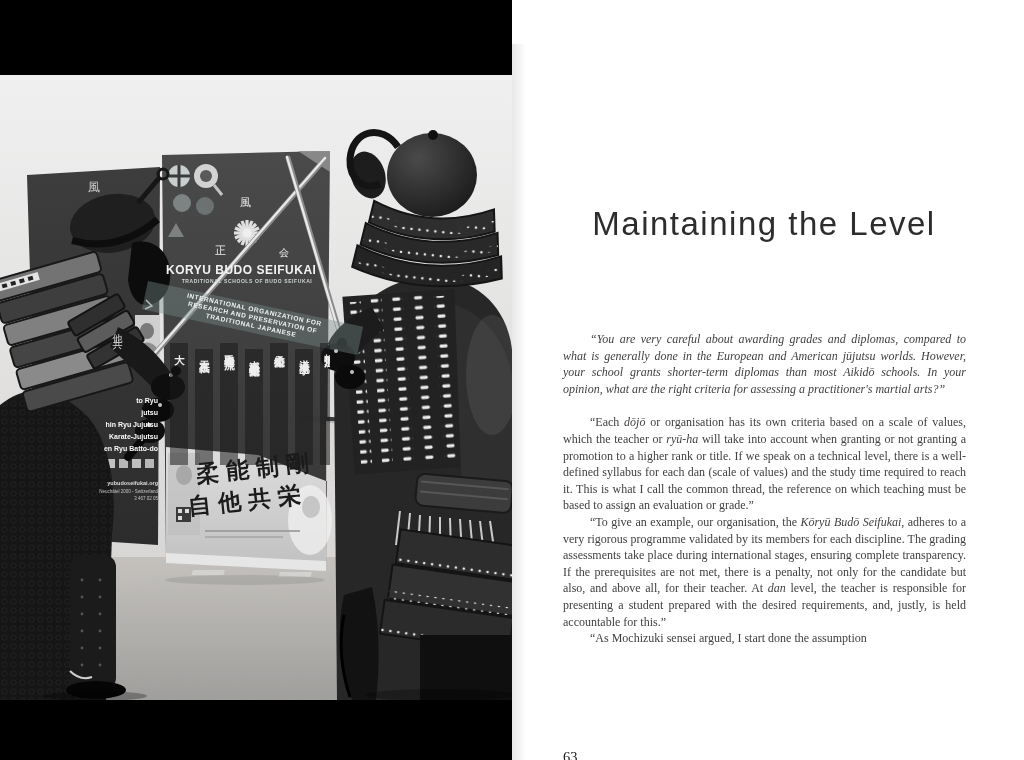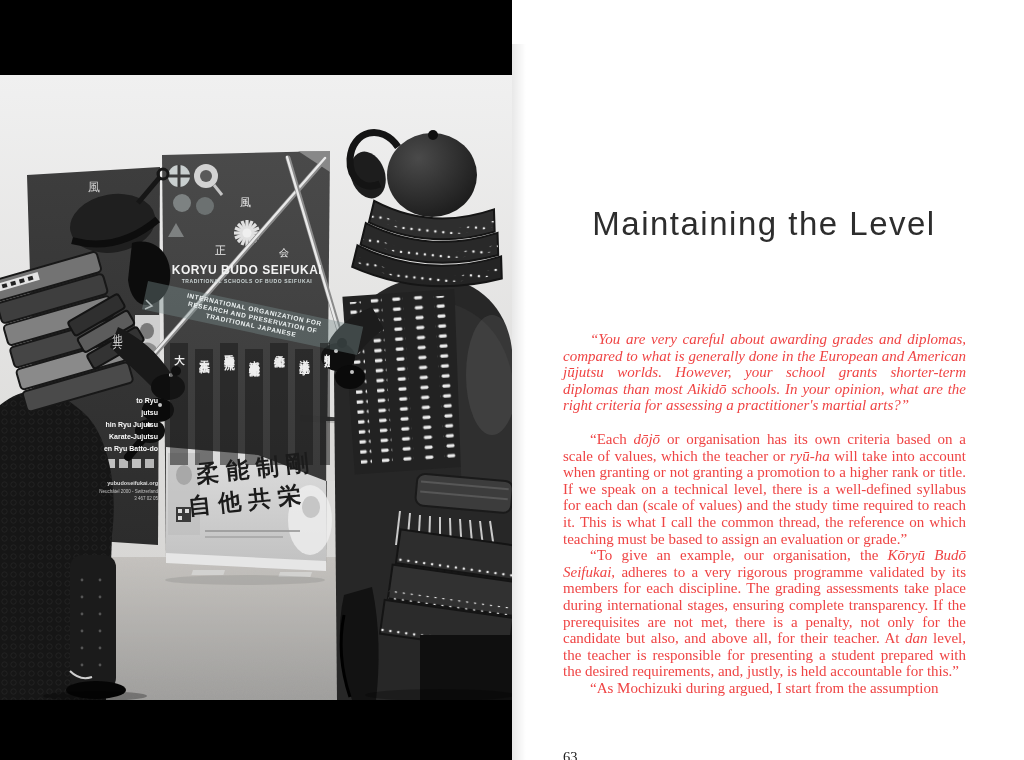--- a/index.html
+++ b/index.html
@@ -3,21 +3,21 @@
 <meta charset="utf-8">
 <style>
   html,body{margin:0;padding:0;background:#777;}
   .spread{position:relative;width:1024px;height:760px;overflow:hidden;background:#fff;
           font-family:"Liberation Serif",serif;}
   
   .page-left{position:absolute;left:0;top:0;width:512px;height:760px;background:#000;}
   .photo{position:absolute;left:0;top:75px;width:512px;height:625px;overflow:hidden;background:#e9e9e9;}
   .photo svg{position:absolute;left:0;top:0;}
   .ov{position:absolute;color:#fff;white-space:nowrap;}
-  .banner-title{left:166px;top:188px;width:162px;text-align:center;font-family:"Liberation Sans",sans-serif;
+  .banner-title{left:166px;top:188px;width:162px;text-align:left;font-family:"Liberation Sans",sans-serif;
                 font-weight:bold;font-size:12px;letter-spacing:.5px;color:#f2f2f2;}
   .banner-subtitle{left:166px;top:203px;width:162px;text-align:center;font-family:"Liberation Sans",sans-serif;
                 font-weight:bold;font-size:5px;letter-spacing:.6px;color:#cdd6d6;}
   .diag{left:148px;top:206px;width:220px;transform:rotate(12deg);transform-origin:0 0;
         text-align:center;font-family:"Liberation Sans",sans-serif;font-weight:bold;
         color:#eef3f3;background:rgba(120,140,140,.40);padding:2px 0 3px;}
   .diag div{font-size:6.5px;letter-spacing:.6px;line-height:8px;}
   .kanji{font-family:"Liberation Serif",serif;color:#ececec;}
   .k-kaze-left{left:88px;top:104px;font-size:12px;opacity:.85;}
   .k-kaze{left:240px;top:120px;font-size:11px;}
@@ -38,22 +38,22 @@
   .webinfo{left:56px;top:404px;width:102px;text-align:right;font-family:"Liberation Sans",sans-serif;color:#ddd;}
   .webinfo .w1{font-size:5.5px;font-weight:bold;line-height:9px;}
   .webinfo .w2,.webinfo .w3{font-size:4.5px;line-height:7px;color:#c4c4c4;}
   
   .page-right{position:absolute;left:512px;top:0;width:512px;height:760px;background:#ffffff;margin-top:44px;}
   .page-right::before{content:"";position:absolute;left:0;top:0;bottom:0;width:14px;
           background:linear-gradient(to right,rgba(0,0,0,.09),rgba(0,0,0,0));}
   .chapter-title{position:absolute;left:40px;top:139px;width:424px;text-align:center;
           font-family:"Liberation Sans",sans-serif;font-weight:400;font-size:33px;
           letter-spacing:1.5px;color:#2d2d2d;}
-  .body-text{position:absolute;left:51px;top:287px;width:403px;color:#ef4444;
-          font-size:15px;line-height:16.6px;text-align:justify;}
+  .body-text{position:absolute;left:51px;top:287px;width:403px;color:#404040;
+          font-size:12px;line-height:16.6px;text-align:justify;}
   .body-text p{margin:0;text-indent:27px;}
   .body-text p.quote{font-style:italic;margin-bottom:17px;}
   .page-number{position:absolute;left:51px;top:705px;width:403px;text-align:left;
           font-size:14.5px;color:#222;}
 </style>
 </head>
 <body>
 
 <div class="spread">
 
@@ -345,18 +345,18 @@
       </div>
     </div>
   </div>
 
   <div class="page-right">
     <h1 class="chapter-title">Maintaining the Level</h1>
     <div class="body-text">
         <p class="para quote"><i>“You are very careful about awarding grades and diplomas, compared to what is generally done in the European and American jūjutsu worlds. However, your school grants shorter-term diplomas than most Aikidō  schools. In your opinion, what are the right criteria for assessing a practitioner's martial arts?”</i></p>
         <p class="para"><span>“Each </span><i>dōjō</i><span> or organisation has its own criteria based on a scale of values, which the teacher or </span><i>ryū-ha</i><span> will take into account when granting or not granting a promotion to a higher rank or title. If we speak on a technical level, there is a well-defined syllabus for each dan (scale of values) and the study time required to reach it. This is what I call the common thread, the reference on which teaching must be based to assign an evaluation or grade.”</span></p>
         <p class="para"><span>“To give an example, our organisation, the </span><i>Kōryū Budō Seifukai</i><span>, adheres to a very rigorous programme validated by its members for each discipline. The grading assessments take place during international stages, ensuring complete transparency. If the prerequisites are not met, there is a penalty, not only for the candidate but also, and above all, for their teacher. At </span><i>dan</i><span> level, the teacher is responsible for presenting a student prepared with the desired requirements, and, justly, is held accountable for this.”</span></p>
-        <p class="para"><span>“As Mochizuki during argued, I start from the assumption</span></p>
+        <p class="para"><span>“As Mochizuki sensei argued, I start done the assumption</span></p>
       </div>
     <div class="page-number">63</div>
   </div>
 
 </div>
 
 </body></html>

